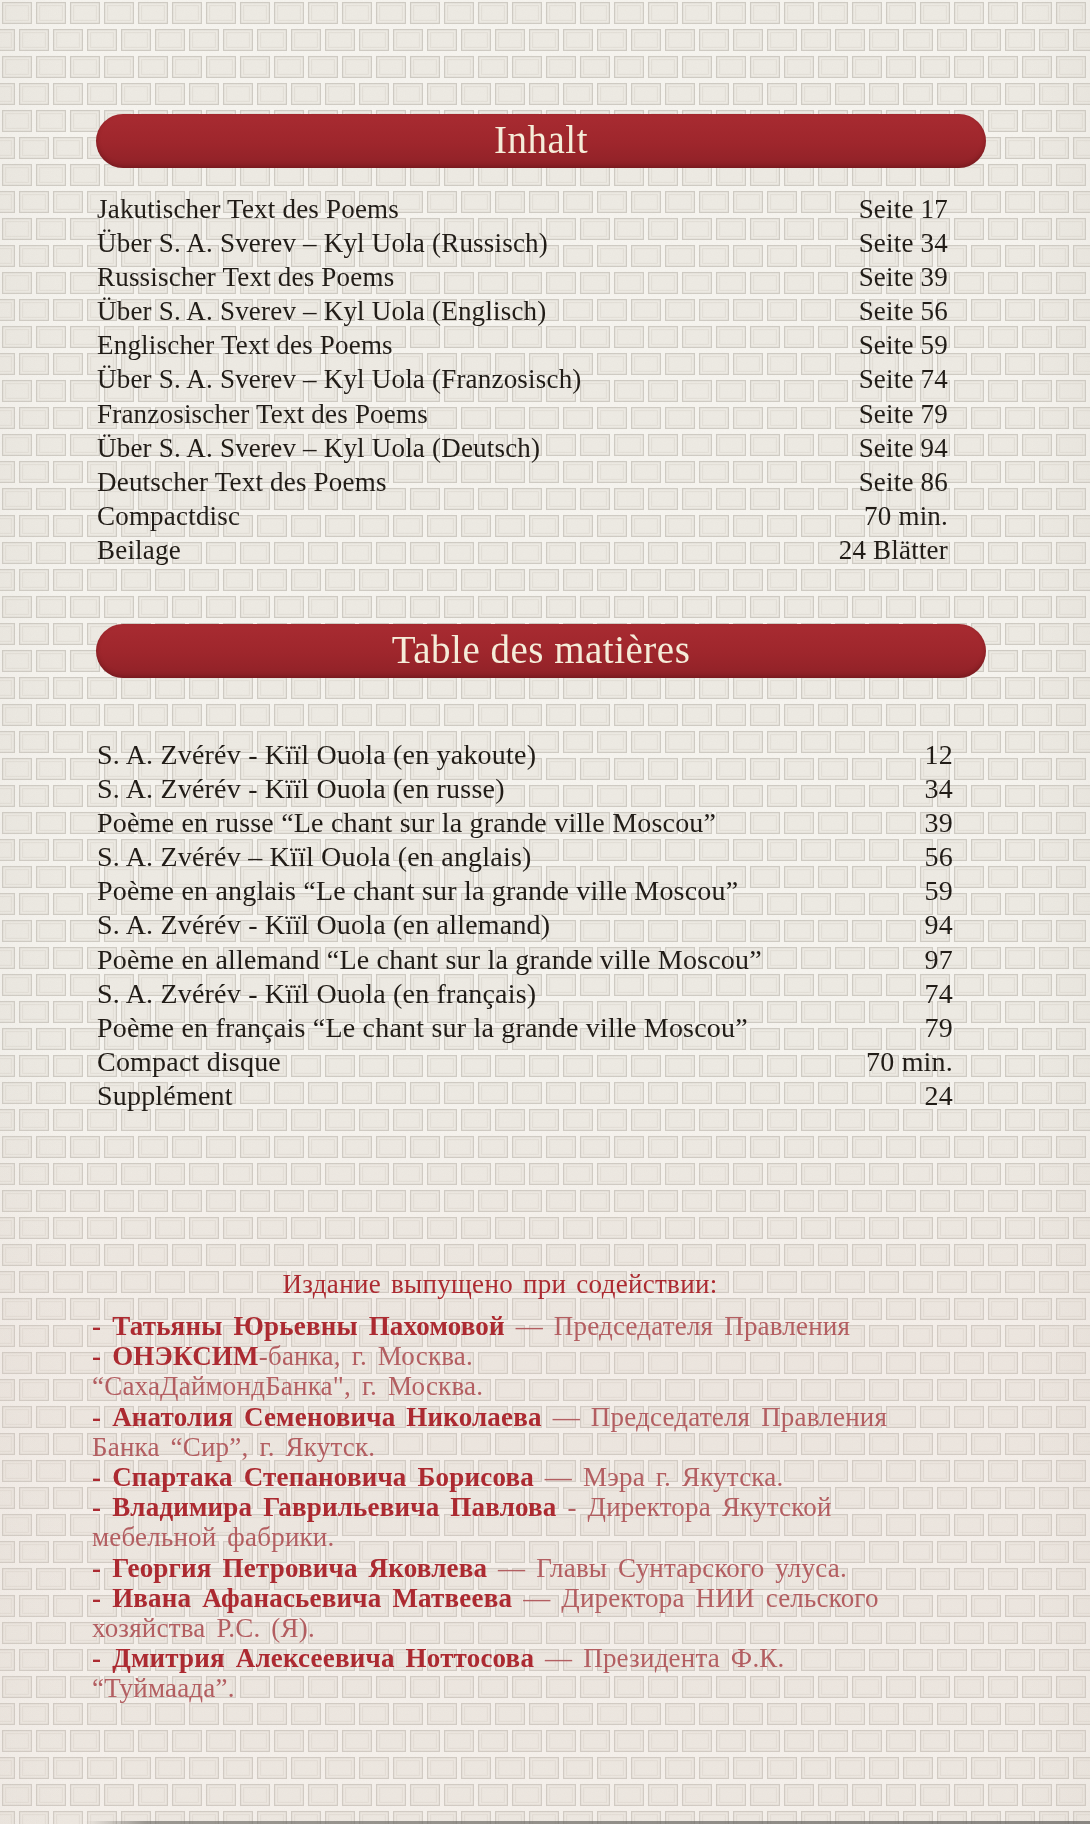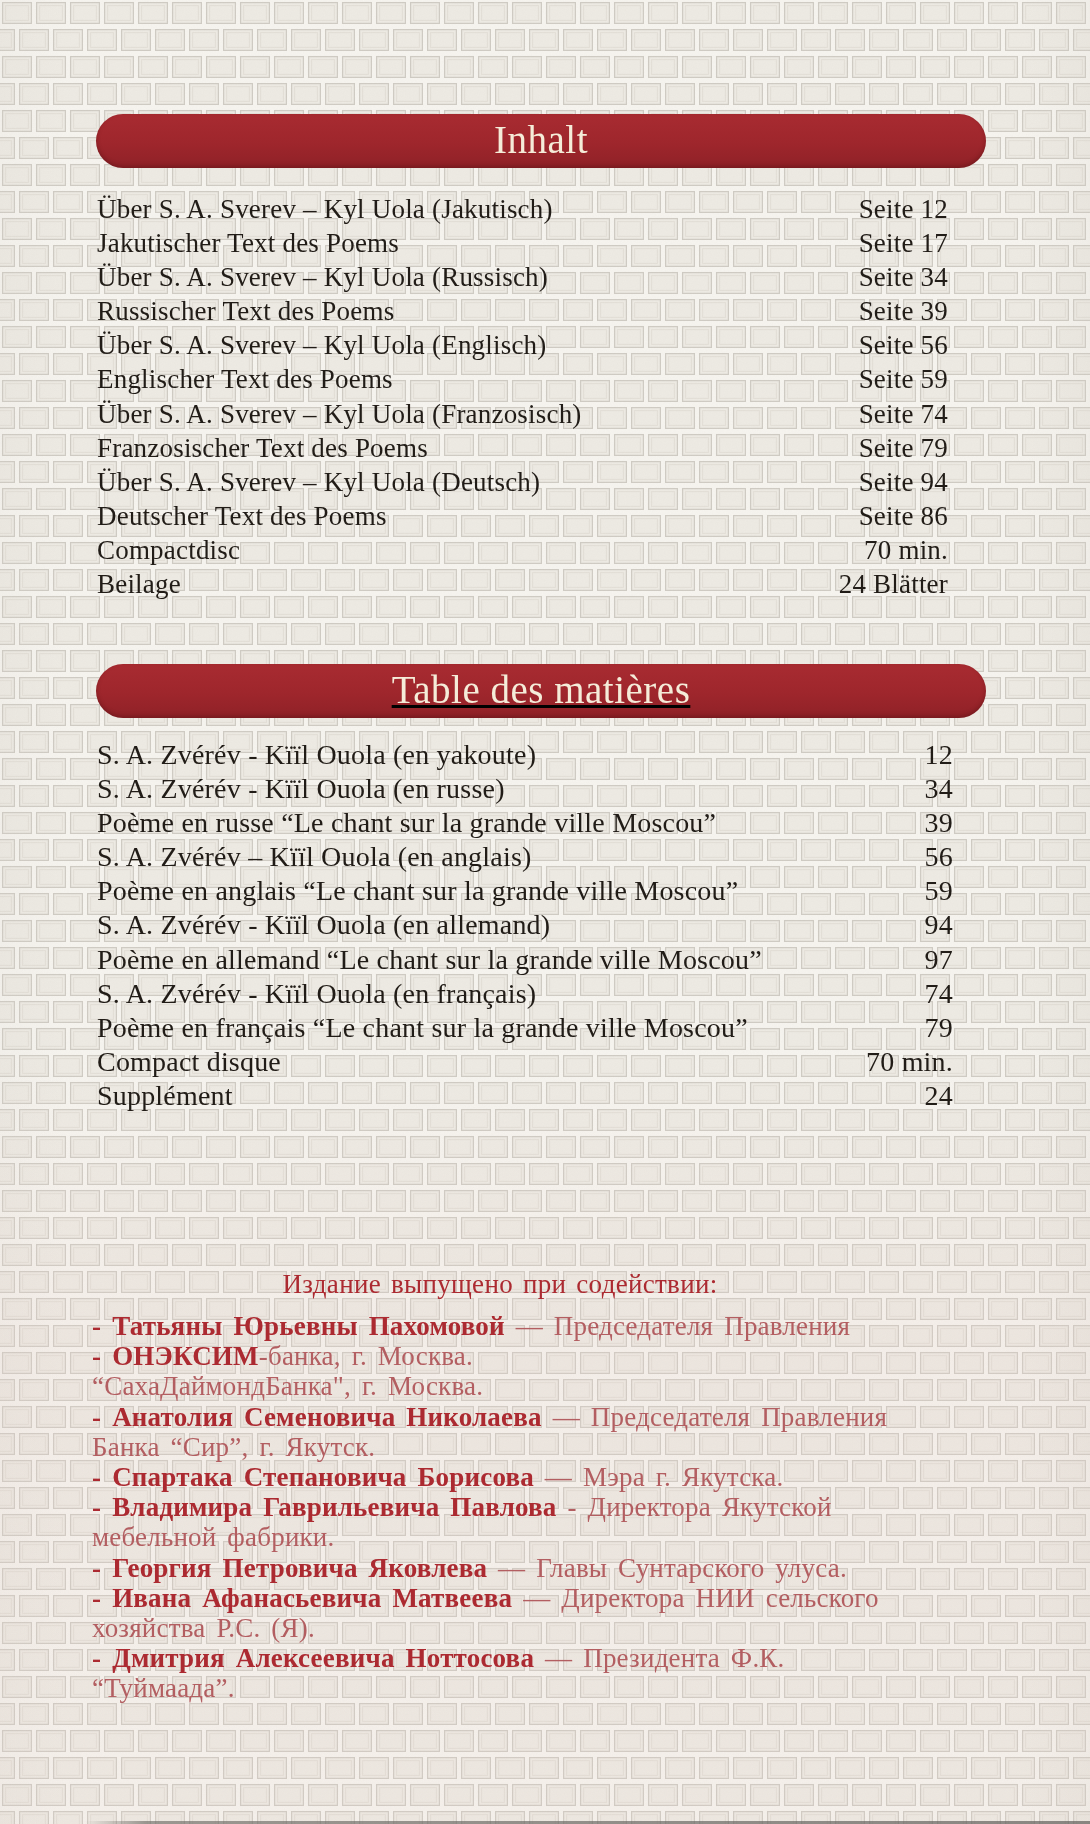--- a/index.html
+++ b/index.html
@@ -23,21 +23,21 @@
 
   .pill {
     position:absolute; left:96px; width:890px; height:54px;
     background:#9f272d;
     background:linear-gradient(180deg,#a82b31 0%, #9e262c 55%, #8f2127 100%);
     border-radius:28px;
     display:flex; align-items:center; justify-content:center;
     box-shadow: inset 0 -2px 4px rgba(70,12,15,0.35);
   }
   .pill-1 { top:114px; }
-  .pill-2 { top:664px;text-decoration:underline; }
+  .pill-2 { top:624px; }
   .pill span {
     color:#f5ecd9; font-size:39px; letter-spacing:0.5px;
     transform:translateY(-2px);
   }
 
   .toc { position:absolute; }
   .toc-de { left:97px; top:192px; width:851px; }
   .toc-fr { left:97px; top:738px; width:856px; }
   .toc-row {
     display:flex; justify-content:space-between; align-items:baseline;
@@ -99,24 +99,20 @@
   <div class="tint"></div>
 
   <div class="content">
 
     <div class="pill pill-1">
       <span>Inhalt</span>
     </div>
 
     <div class="toc toc-de">
 
-        <div class="toc-row">
-          <span class="toc-label">Über S. A. Sverev – Kyl Uola (Jakutisch)</span>
-          <span class="toc-page">Seite 12</span>
-        </div>
 
         <div class="toc-row">
           <span class="toc-label">Jakutischer Text des Poems</span>
           <span class="toc-page">Seite 17</span>
         </div>
 
         <div class="toc-row">
           <span class="toc-label">Über S. A. Sverev – Kyl Uola (Russisch)</span>
           <span class="toc-page">Seite 34</span>
         </div>

